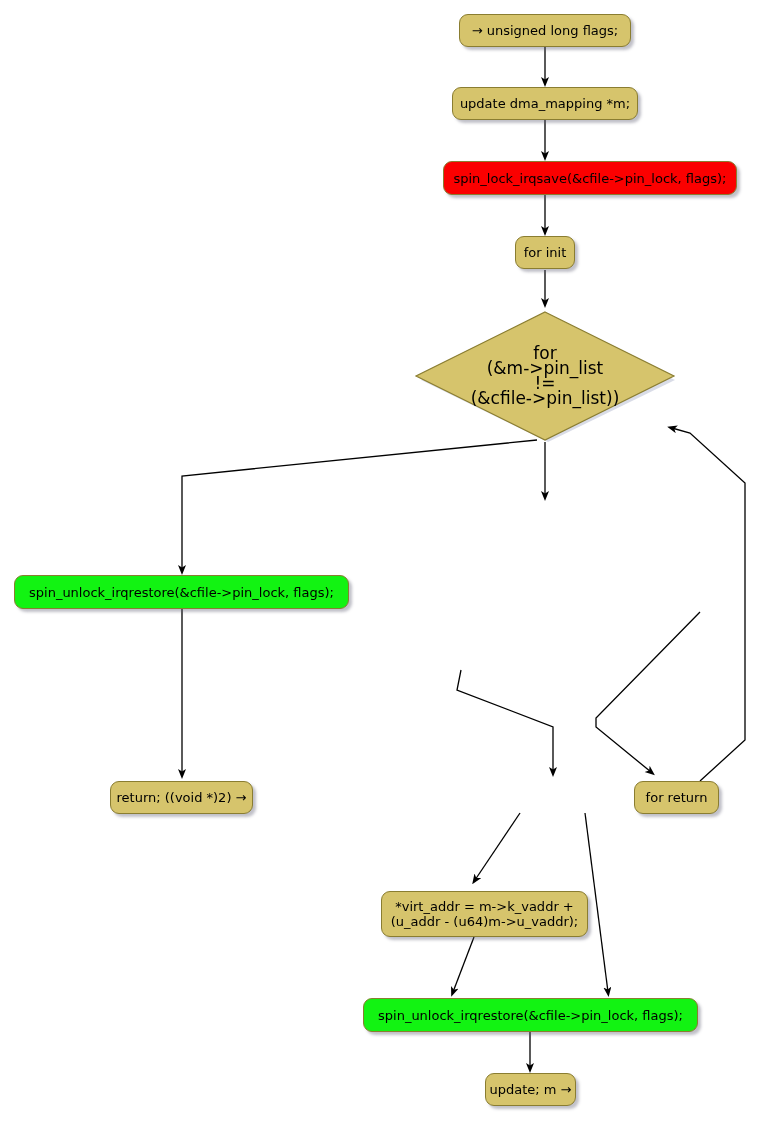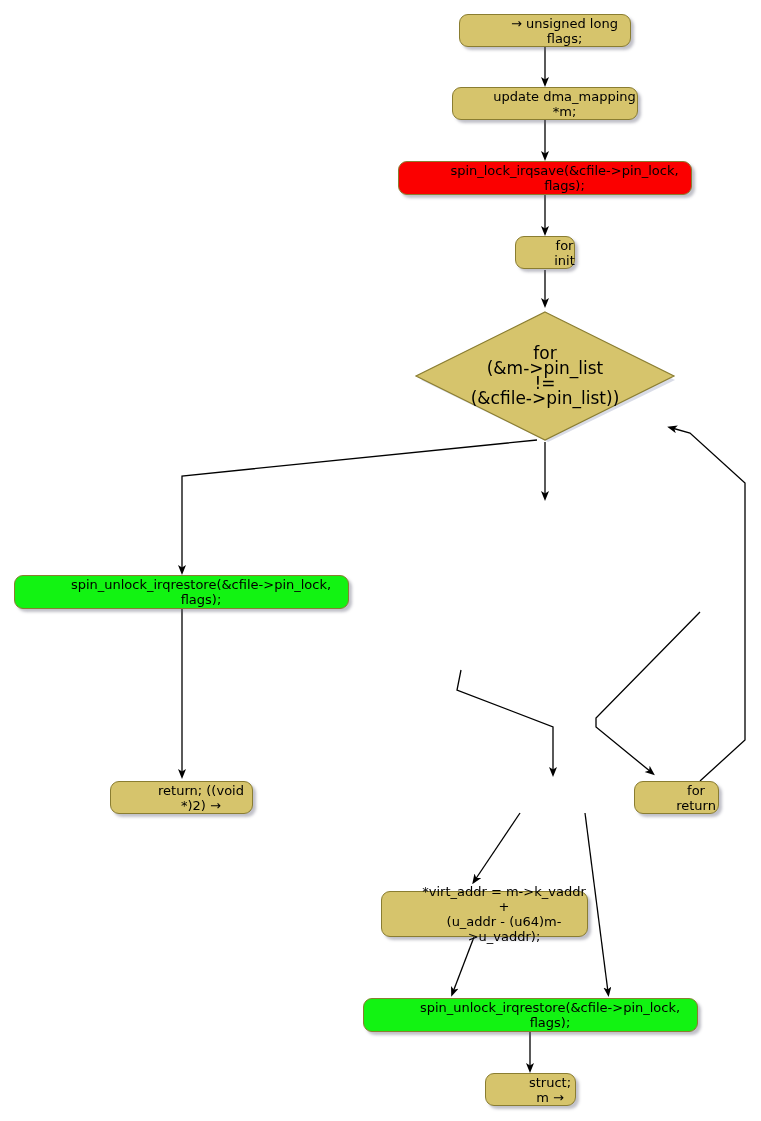--- a/index.html
+++ b/index.html
@@ -29,35 +29,35 @@
     position: absolute;
     box-sizing: border-box;
     display: flex;
     align-items: center;
     justify-content: center;
     text-align: center;
     color: #000000;
     font-size: 13px;
     line-height: 15px;
     white-space: pre-line;
-    padding-left: 39px;
   }
   
   .rect {
     border: 1px solid #8a7a2e;
     border-radius: 9px;
     box-shadow: 3px 3px 3px rgba(90,90,110,0.38);
   }
   .rect.khaki {
     background: #d6c46c;
     border-color: #8a7d31;
   }
   .rect.red {
     background: #fb0000;
     border-color: #8a7d31;
+    margin-left: 45px;
   }
   .rect.green {
     background: #12f312;
     border-color: #8a7d31;
   }
   
   .diamond {
     position: absolute;
   }
   .diamond svg {
@@ -150,15 +150,15 @@
   <div class="node rect khaki" style="left:110px; top:781px; width:143px; height:33px;">return; ((void *)2) →</div>
 
 
   <div class="node rect khaki" style="left:634px; top:781px; width:85px; height:33px;">for return</div>
 
   <div class="node rect khaki" style="left:371px; top:891px; width:207px; height:46px;margin-left:10px;">*virt_addr = m-&gt;k_vaddr +
 (u_addr - (u64)m-&gt;u_vaddr);</div>
 
   <div class="node rect green" style="left:363px; top:998px; width:335px; height:34px;">spin_unlock_irqrestore(&amp;cfile-&gt;pin_lock, flags);</div>
 
-  <div class="node rect khaki" style="left:485px; top:1073px; width:91px; height:33px;">struct; m →</div>
+  <div class="node rect khaki" style="left:485px; top:1073px; width:91px; height:33px;">update; m →</div>
 
 </div>
 
 </body></html>

